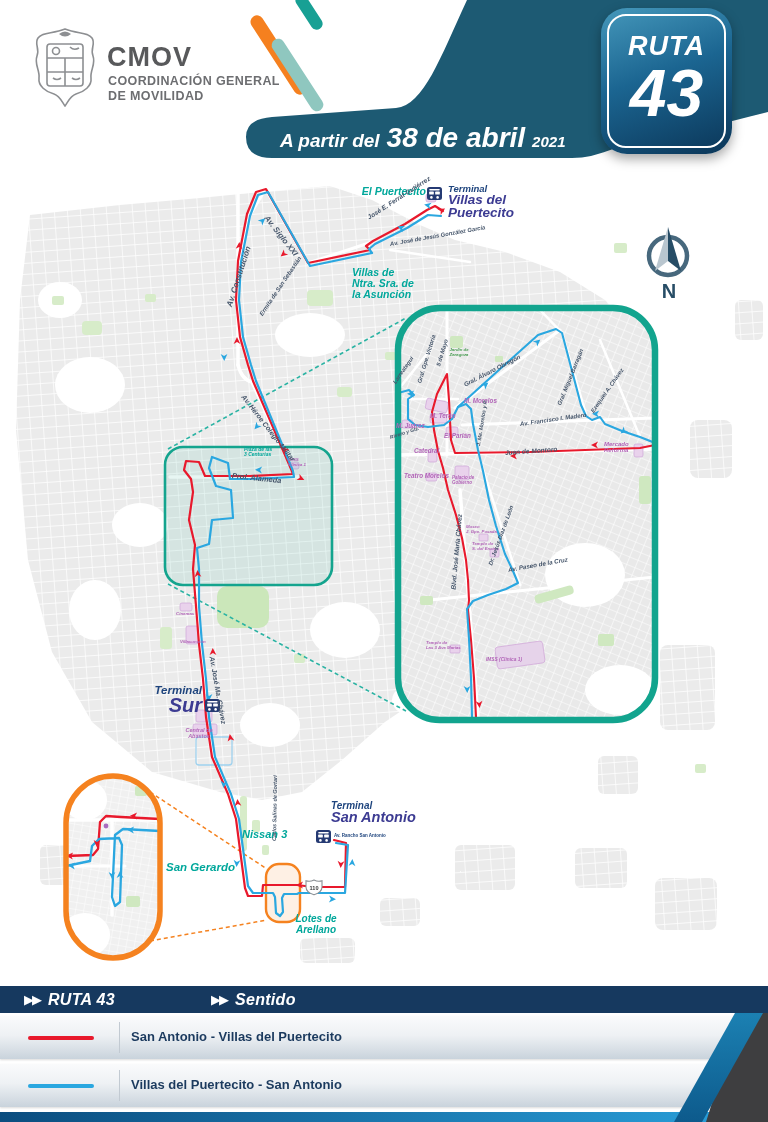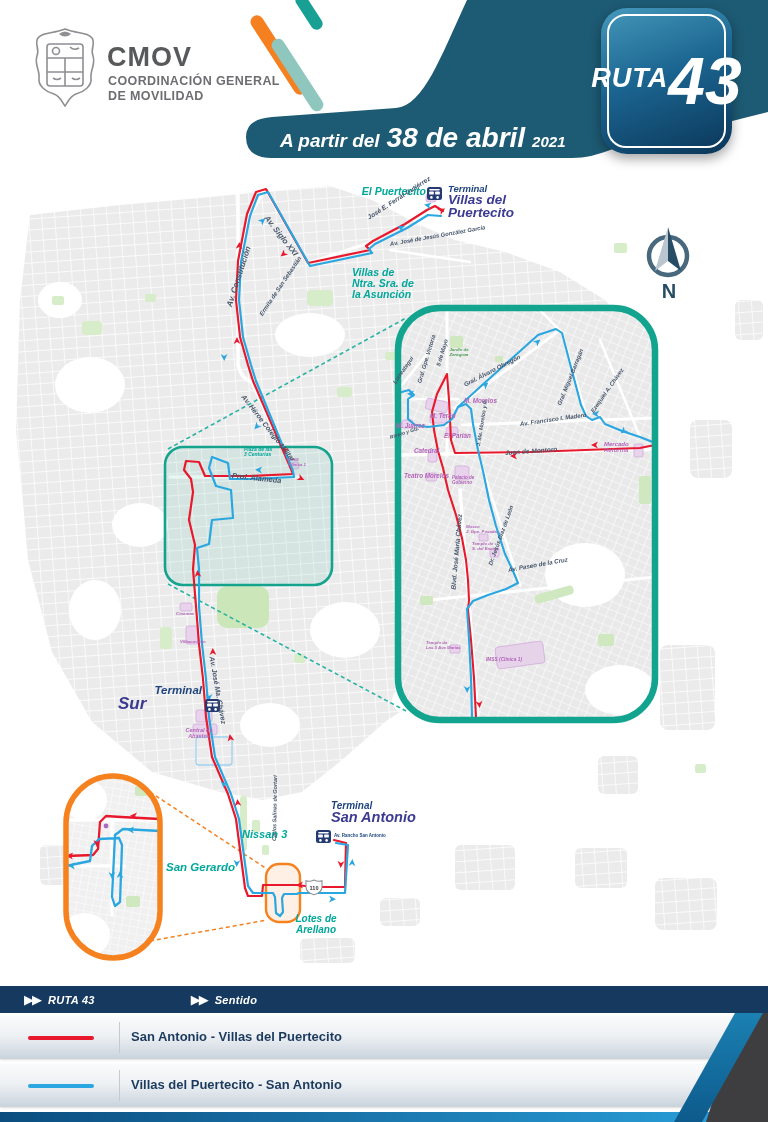--- a/index.html
+++ b/index.html
@@ -12,39 +12,39 @@
   .org-line{position:absolute;left:108px;font-size:12.5px;font-weight:bold;color:#6d6e71;letter-spacing:.4px;}
   .stripe{position:absolute;border-radius:8px;transform:rotate(-33deg);}
   .banner-text{position:absolute;left:280px;top:122px;display:flex;align-items:baseline;gap:7px;color:#fff;font-style:italic;text-align:center;}
   .banner-prefix{font-size:19px;font-weight:bold;}
   .banner-date{font-size:28px;font-weight:800;}
   .banner-year{font-size:15px;font-weight:bold;}
   .badge{position:absolute;left:601px;top:8px;width:131px;height:146px;border-radius:26px;
          background:linear-gradient(160deg,#4598bb 0%,#1b6591 45%,#0b3658 100%);
          box-shadow:0 5px 12px rgba(0,0,0,.35);}
   .badge-inner{position:absolute;inset:6px;border:2.5px solid #fff;border-radius:19px;
-               display:flex;flex-direction:row;align-items:center;justify-content:center;color:#fff;font-style:italic;}
+               display:flex;flex-direction:column;align-items:center;justify-content:center;color:#fff;font-style:italic;}
   .badge-word{font-size:27px;font-weight:800;letter-spacing:1px;margin-top:-6px;}
   .badge-num{font-size:66px;font-weight:800;line-height:.95;}
   
   .ml{position:absolute;white-space:pre-line;line-height:1.05;}
   .street{position:absolute;transform-origin:0 50%;font-size:6.5px;font-style:italic;font-weight:bold;color:#46566b;white-space:nowrap;}
   .lbl-teal{color:#00a79b;font-weight:bold;font-style:italic;}
   .lbl-purple{color:#b265b8;font-weight:bold;font-style:italic;}
   .lbl-green{color:#4b9e55;font-weight:bold;font-style:italic;}
   .term-word{color:#1f457e;font-style:italic;font-weight:bold;}
   .term-name{color:#3c3b92;font-weight:800;font-style:italic;line-height:.95;}
   .term-sub{color:#1f457e;font-weight:bold;}
   .bus-icon{position:absolute;width:15px;height:13px;}
   .compass-n{position:absolute;left:656px;top:280px;width:26px;text-align:center;font-size:20px;font-weight:800;color:#274d66;}
   
   .legend{position:absolute;left:0;top:986px;width:768px;height:136px;background:#fff;}
   .lg-header{position:absolute;left:0;top:0;width:768px;height:27px;background:#16395f;display:flex;align-items:center;color:#fff;font-style:italic;font-weight:800;}
   .lg-chev{font-size:13px;letter-spacing:-2px;margin-right:8px;}
-  .lg-title{font-size:11px;letter-spacing:.3px;}
+  .lg-title{font-size:16px;letter-spacing:.3px;}
   .lg-row{position:absolute;left:0;width:768px;height:43px;background:linear-gradient(180deg,#fafbfc 0%,#eef1f4 45%,#c9d3dc 100%);box-shadow:0 1px 2px rgba(0,0,0,.15);}
   .lg-swatch{position:absolute;left:28px;top:20px;width:66px;height:3.6px;border-radius:2px;}
   .lg-divider{position:absolute;left:119px;top:6px;bottom:6px;width:1px;background:#c2cad2;}
   .lg-label{position:absolute;left:131px;top:13px;font-size:13px;font-weight:bold;color:#1b3a5e;}
   .lg-strip{position:absolute;left:0;bottom:0;width:768px;height:10px;background:linear-gradient(90deg,#0b4d7f,#2aa2dd);}
   .lg-charcoal{position:absolute;inset:0;background:#3e3e40;clip-path:polygon(740px 27px,768px 27px,768px 136px,706px 136px);}
   .lg-band{position:absolute;inset:0;background:linear-gradient(180deg,#1f8abc,#0d5a8c);clip-path:polygon(735px 27px,763px 27px,702px 136px,674px 136px);}
 </style>
 </head>
 <body>
@@ -324,21 +324,21 @@
         <rect x="8.2" y="4.6" width="4.6" height="3" rx="0.6" fill="#fff"></rect>
         <circle cx="4.4" cy="10.4" r="1.3" fill="#fff"></circle>
         <circle cx="10.6" cy="10.4" r="1.3" fill="#fff"></circle>
       </svg>
   </div>
   <div class="ml term-word" style="left:448px;top:184px;font-size:9.5px">Terminal</div>
   <div class="ml term-name" style="left:448px;top:194px;font-size:13.5px">Villas del
 Puertecito</div>
 
   <div class="ml term-word" style="left:118px;top:684px;width:84px;text-align:right;font-size:11.5px">Terminal</div>
-  <div class="ml term-name" style="left:118px;top:696px;width:84px;font-size:17px">Sur</div>
+  <div class="ml term-name" style="left:118px;top:696px;width:84px;text-align:right;font-size:20px">Sur</div>
   <div class="bus-icon" style="left:205px;top:699px">
     <svg viewBox="0 0 15 13" width="15" height="13">
         <rect width="15" height="13" rx="2.5" fill="#253a73"></rect>
         <rect x="2.2" y="2" width="10.6" height="1.6" rx="0.8" fill="#fff"></rect>
         <rect x="2.2" y="4.6" width="4.6" height="3" rx="0.6" fill="#fff"></rect>
         <rect x="8.2" y="4.6" width="4.6" height="3" rx="0.6" fill="#fff"></rect>
         <circle cx="4.4" cy="10.4" r="1.3" fill="#fff"></circle>
         <circle cx="10.6" cy="10.4" r="1.3" fill="#fff"></circle>
       </svg>
   </div>

